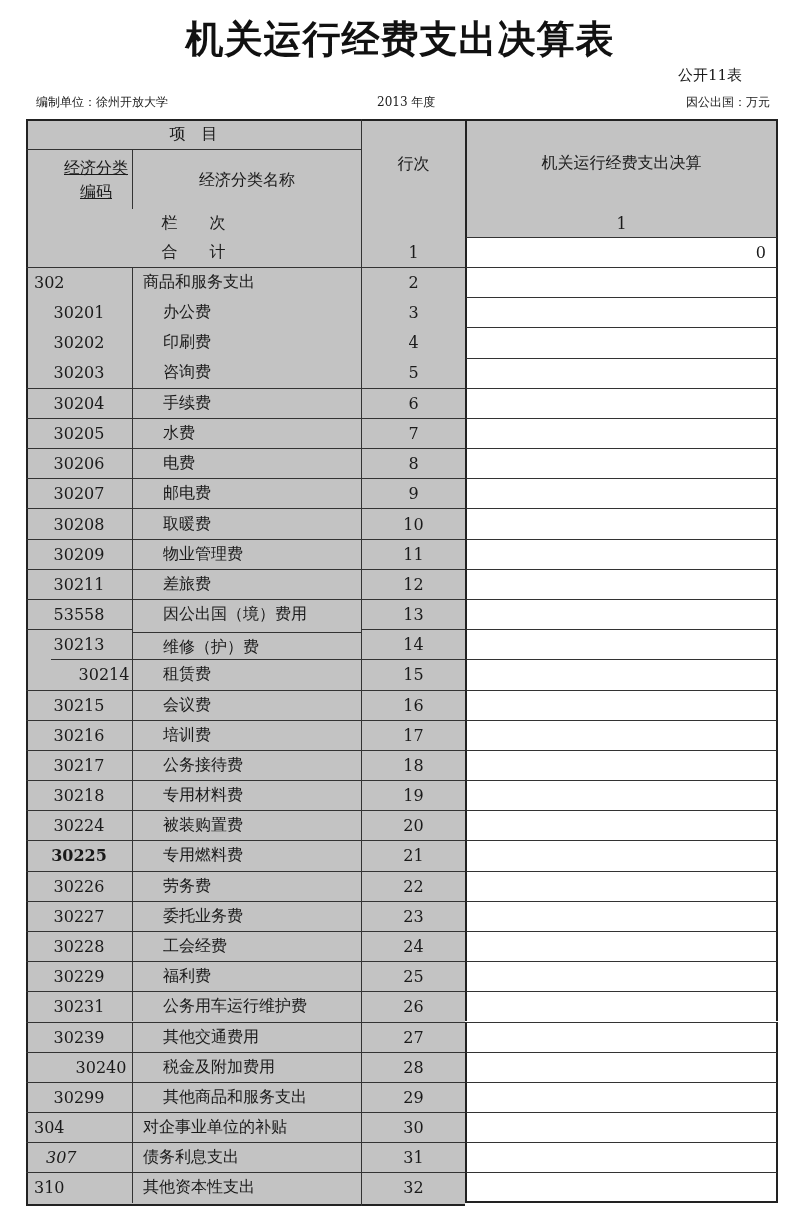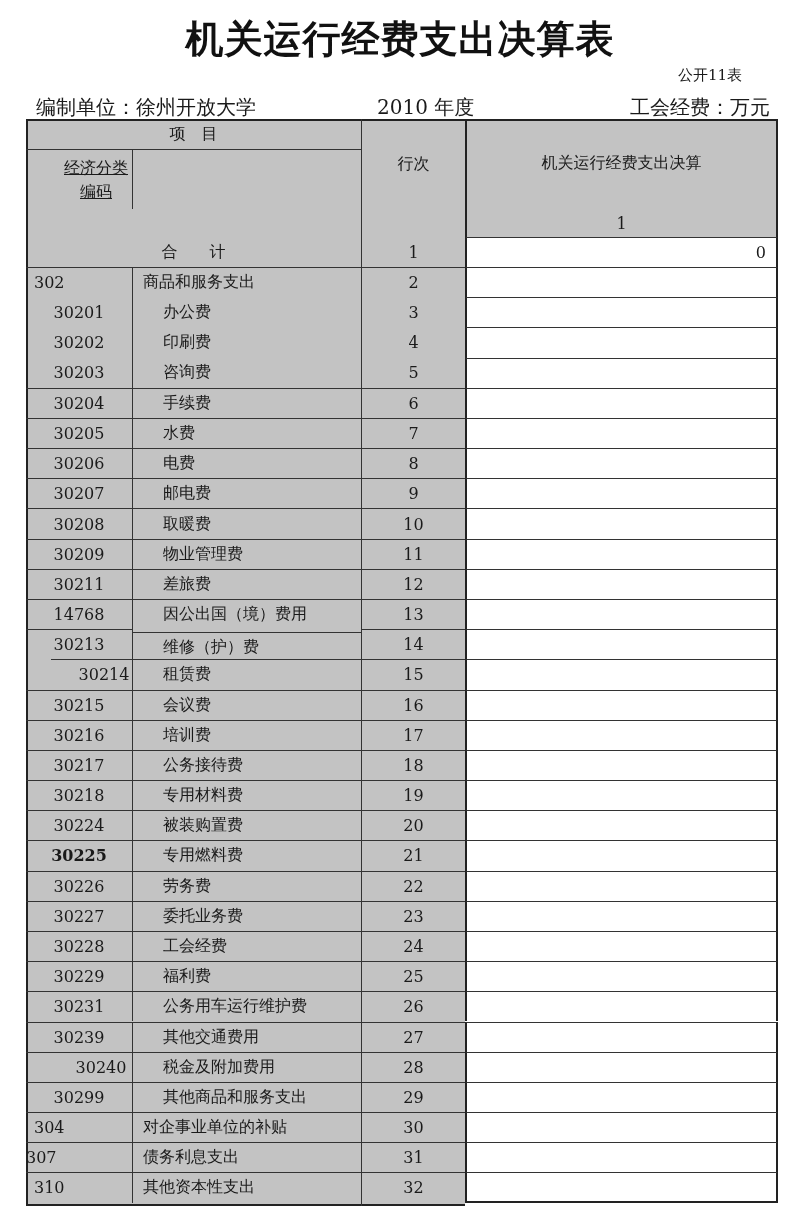--- a/index.html
+++ b/index.html
@@ -2,21 +2,21 @@
 <html><head>
 <meta charset="utf-8">
 <style>
   html, body { margin:0; padding:0; background:#ffffff; }
   body { width:800px; height:1230px; position:relative; overflow:hidden;
          font-family:"DejaVu Serif", "Liberation Serif", serif; color:#1a1a1a; }
   .title { position:absolute; top:14px; left:0; width:800px; text-align:center;
            font-family:"DejaVu Sans", sans-serif; font-weight:bold; font-size:38px;
            letter-spacing:1px; color:#111; }
   .form-no { position:absolute; top:66px; right:58px; font-size:15px; }
-  .meta { position:absolute; top:94px; font-size:20px; }
+  .meta { position:absolute; top:94px; font-size:12px; }
   .meta.unit { left:36px; }
   .meta.year { left:377px; }
   .meta.money { right:30px; }
 
   .grid { position:absolute; left:26px; top:119px; width:752px; height:1087px; }
   .cell { position:absolute; box-sizing:border-box; display:flex; align-items:center;
           font-size:16px; }
   .gray { background:#c3c3c3; }
   .white { background:#ffffff; }
   .outer-left { position:absolute; left:0; top:0; width:439px; height:1087px;
@@ -25,35 +25,37 @@
   .vline { position:absolute; width:0; border-left:1.5px solid #333; }
   .center { justify-content:center; text-align:center; }
   .right { justify-content:flex-end; padding-right:10px; }
 </style>
 </head>
 <body>
 
 <div class="title">机关运行经费支出决算表</div>
 <div class="form-no">公开11表</div>
 <div class="meta unit">编制单位：徐州开放大学</div>
-<div class="meta year">2010 年度</div>
-<div class="meta money">工会经费：万元</div>
+<div class="meta year">2013 年度</div>
+<div class="meta money">因公出国：万元</div>
 
 <div class="grid" id="grid">
   <div class="outer-left"></div>
 
   <div class="cell center" style="left:0;top:0;width:335px;height:30px;">项　目</div>
   <div class="hline" style="left:0;top:30px;width:335px;"></div>
 
   <div class="cell center" style="left:17px;top:32px;width:106px;height:58px;flex-direction:column;line-height:24px;text-decoration:underline;">
     <span>经济分类</span>
     <span>编码</span>
   </div>
   <div class="vline" style="left:106px;top:31px;height:59px;"></div>
-
+  <div class="cell center" style="left:107px;top:32px;width:228px;height:58px;">经济分类名称</div>
+
+  <div class="cell center" style="left:0;top:90px;width:335px;height:28px;">栏　　次</div>
 
   <div class="vline" style="left:335px;top:0;height:1087px;"></div>
   <div class="cell center" style="left:336px;top:0;width:103px;height:90px;">行次</div>
 
   <div class="cell gray" style="left:439px;top:0;width:313px;height:118px;border:2px solid #222;border-bottom:none;flex-direction:column;justify-content:flex-start;padding-top:32px;">
     <span>机关运行经费支出决算</span>
     <span style="margin-top:40px;">1</span>
   </div>
 
   <div class="cell center" style="left:0;top:118px;width:335px;height:30px;">合　　计</div>
@@ -132,21 +134,21 @@
         <div class="cell white right" style="left:439px;top:419.62px;width:313px;height:30.18px;border-left:2px solid #222;border-right:2px solid #222;border-top:1.5px solid #333;"></div>
       </div>
       <div>
         <div class="cell" style="left:0;top:449.8px;width:106px;height:30.18px;justify-content:center;border-top:1.5px solid #333;">30211</div>
         <div class="vline" style="left:106px;top:449.8px;height:30.18px;"></div>
         <div class="cell" style="left:107px;top:449.8px;width:228px;height:30.18px;padding-left:30px;border-top:1.5px solid #333;">差旅费</div>
         <div class="cell center" style="left:336px;top:449.8px;width:103px;height:30.18px;border-top:1.5px solid #333;">12</div>
         <div class="cell white right" style="left:439px;top:449.8px;width:313px;height:30.18px;border-left:2px solid #222;border-right:2px solid #222;border-top:1.5px solid #333;"></div>
       </div>
       <div>
-        <div class="cell" style="left:0;top:479.98px;width:106px;height:30.18px;justify-content:center;border-top:1.5px solid #333;">14768</div>
+        <div class="cell" style="left:0;top:479.98px;width:106px;height:30.18px;justify-content:center;border-top:1.5px solid #333;">53558</div>
         <div class="vline" style="left:106px;top:479.98px;height:30.18px;"></div>
         <div class="cell" style="left:107px;top:479.98px;width:228px;height:30.18px;padding-left:30px;border-top:1.5px solid #333;">因公出国（境）费用</div>
         <div class="cell center" style="left:336px;top:479.98px;width:103px;height:30.18px;border-top:1.5px solid #333;">13</div>
         <div class="cell white right" style="left:439px;top:479.98px;width:313px;height:30.18px;border-left:2px solid #222;border-right:2px solid #222;border-top:1.5px solid #333;"></div>
       </div>
       <div>
         <div class="cell" style="left:0;top:510.15999999999997px;width:106px;height:30.18px;justify-content:center;border-top:1.5px solid #333;">30213</div>
         <div class="vline" style="left:106px;top:510.15999999999997px;height:30.18px;"></div>
         <div class="cell" style="left:107px;top:513px;width:228px;height:30.18px;padding-left:30px;border-top:1.5px solid #333;text-align:center;">维修（护）费</div>
         <div class="cell center" style="left:336px;top:510.15999999999997px;width:103px;height:30.18px;border-top:1.5px solid #333;">14</div>
@@ -258,21 +260,21 @@
         <div class="cell white right" style="left:439px;top:962.86px;width:313px;height:30.18px;border-left:2px solid #222;border-right:2px solid #222;border-top:1.5px solid #333;"></div>
       </div>
       <div>
         <div class="cell" style="left:0;top:993.04px;width:106px;height:30.18px;padding-left:8px;border-top:1.5px solid #333;">304</div>
         <div class="vline" style="left:106px;top:993.04px;height:30.18px;"></div>
         <div class="cell" style="left:107px;top:993.04px;width:228px;height:30.18px;padding-left:10px;border-top:1.5px solid #333;">对企事业单位的补贴</div>
         <div class="cell center" style="left:336px;top:993.04px;width:103px;height:30.18px;border-top:1.5px solid #333;">30</div>
         <div class="cell white right" style="left:439px;top:993.04px;width:313px;height:30.18px;border-left:2px solid #222;border-right:2px solid #222;border-top:1.5px solid #333;"></div>
       </div>
       <div>
-        <div class="cell" style="left:0;top:1023.22px;width:106px;height:30.18px;padding-left:0;border-top:1.5px solid #333;">307</div>
+        <div class="cell" style="left:0;top:1023.22px;width:106px;height:30.18px;padding-left:20px;border-top:1.5px solid #333;font-style:italic;">307</div>
         <div class="vline" style="left:106px;top:1023.22px;height:30.18px;"></div>
         <div class="cell" style="left:107px;top:1023.22px;width:228px;height:30.18px;padding-left:10px;border-top:1.5px solid #333;">债务利息支出</div>
         <div class="cell center" style="left:336px;top:1023.22px;width:103px;height:30.18px;border-top:1.5px solid #333;">31</div>
         <div class="cell white right" style="left:439px;top:1023.22px;width:313px;height:30.18px;border-left:2px solid #222;border-right:2px solid #222;border-top:1.5px solid #333;"></div>
       </div>
       <div>
         <div class="cell" style="left:0;top:1053.4px;width:106px;height:30.18px;padding-left:8px;border-top:1.5px solid #333;">310</div>
         <div class="vline" style="left:106px;top:1053.4px;height:30.18px;"></div>
         <div class="cell" style="left:107px;top:1053.4px;width:228px;height:30.18px;padding-left:10px;border-top:1.5px solid #333;">其他资本性支出</div>
         <div class="cell center" style="left:336px;top:1053.4px;width:103px;height:30.18px;border-top:1.5px solid #333;">32</div>

